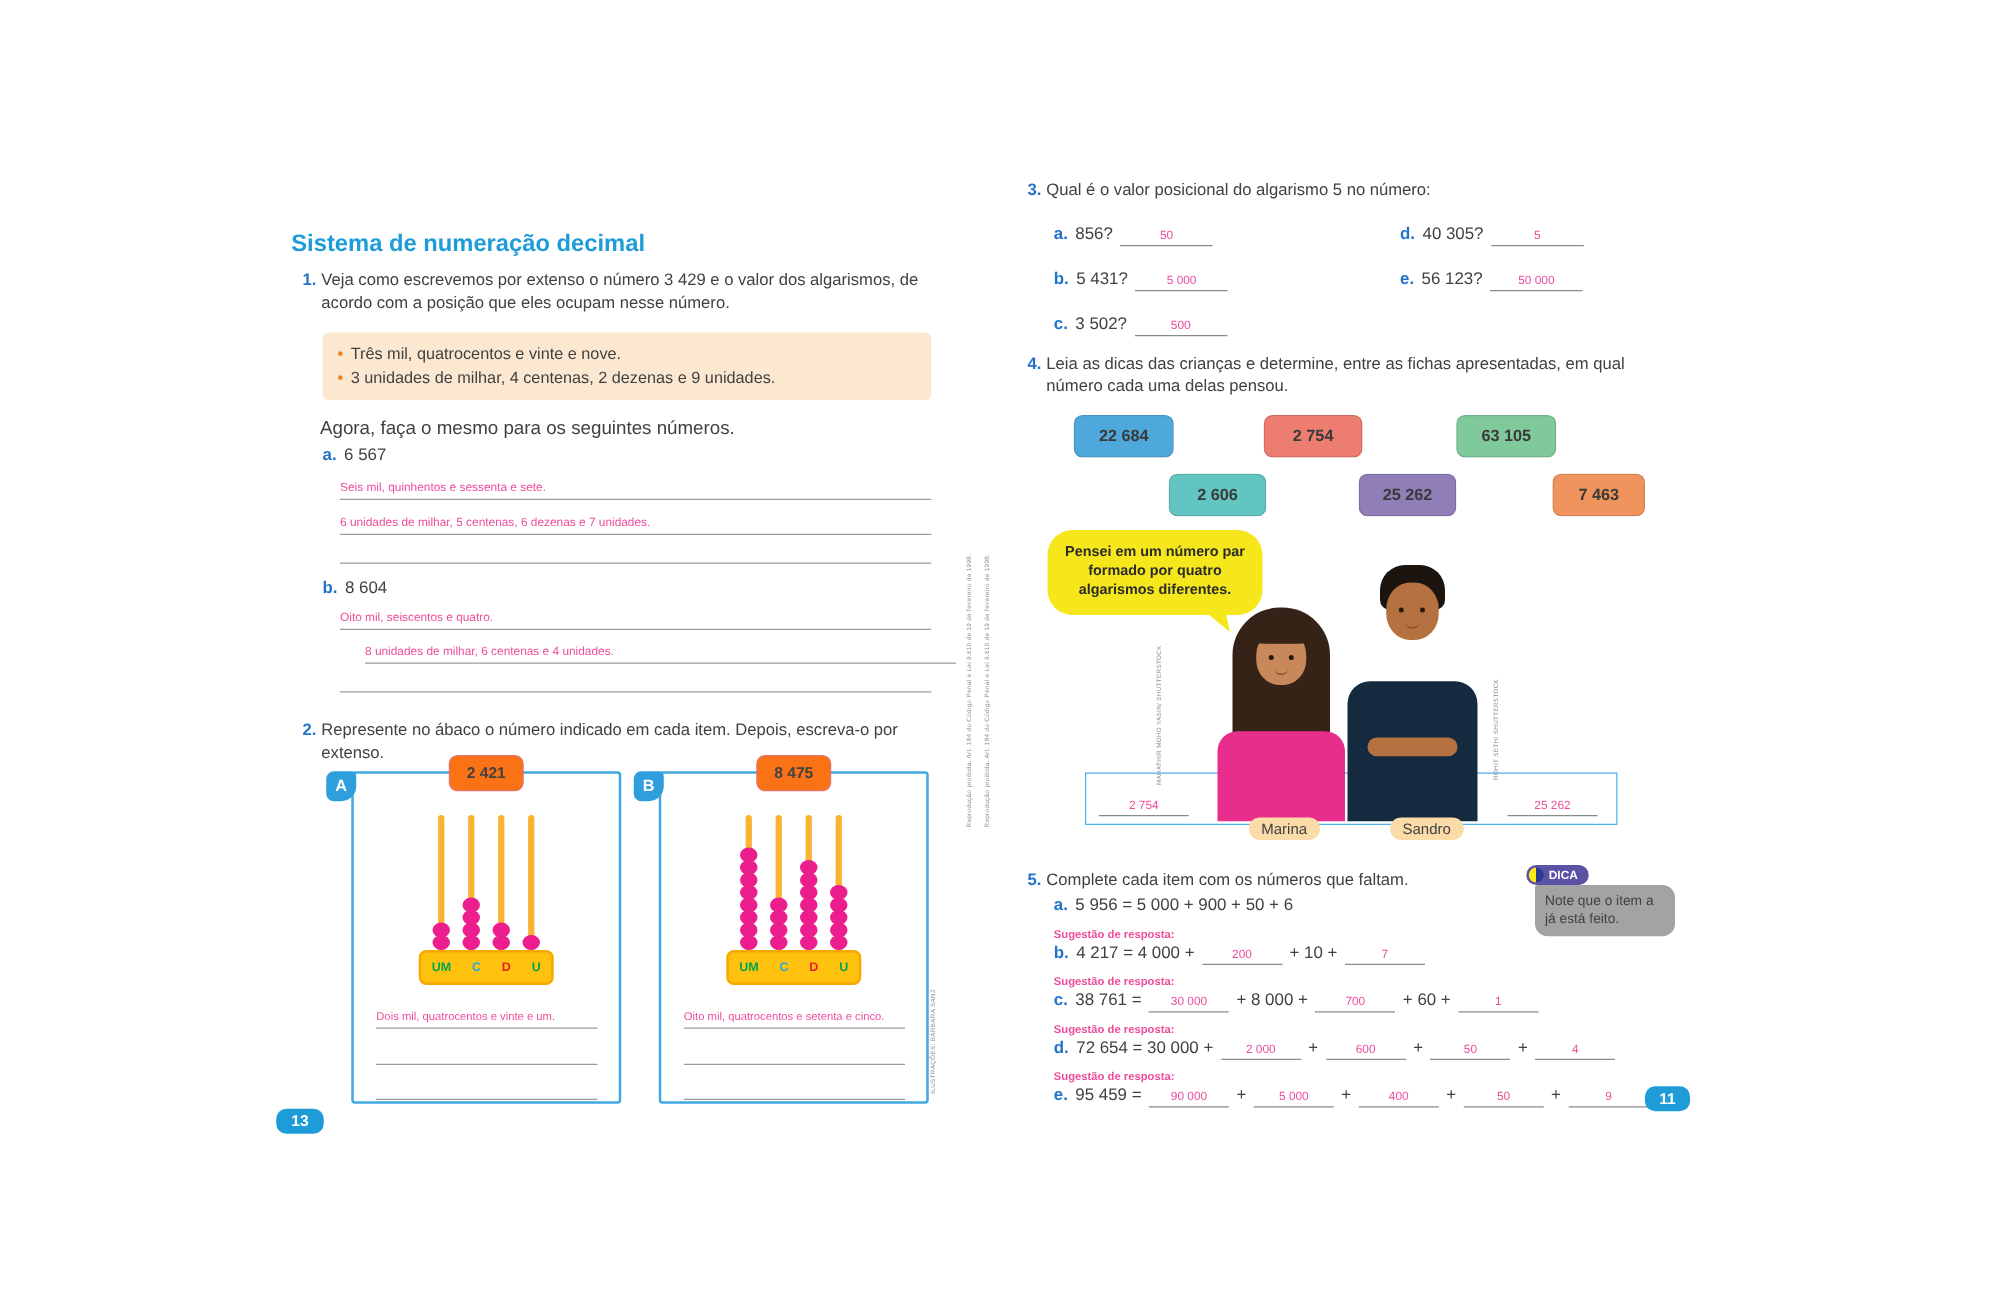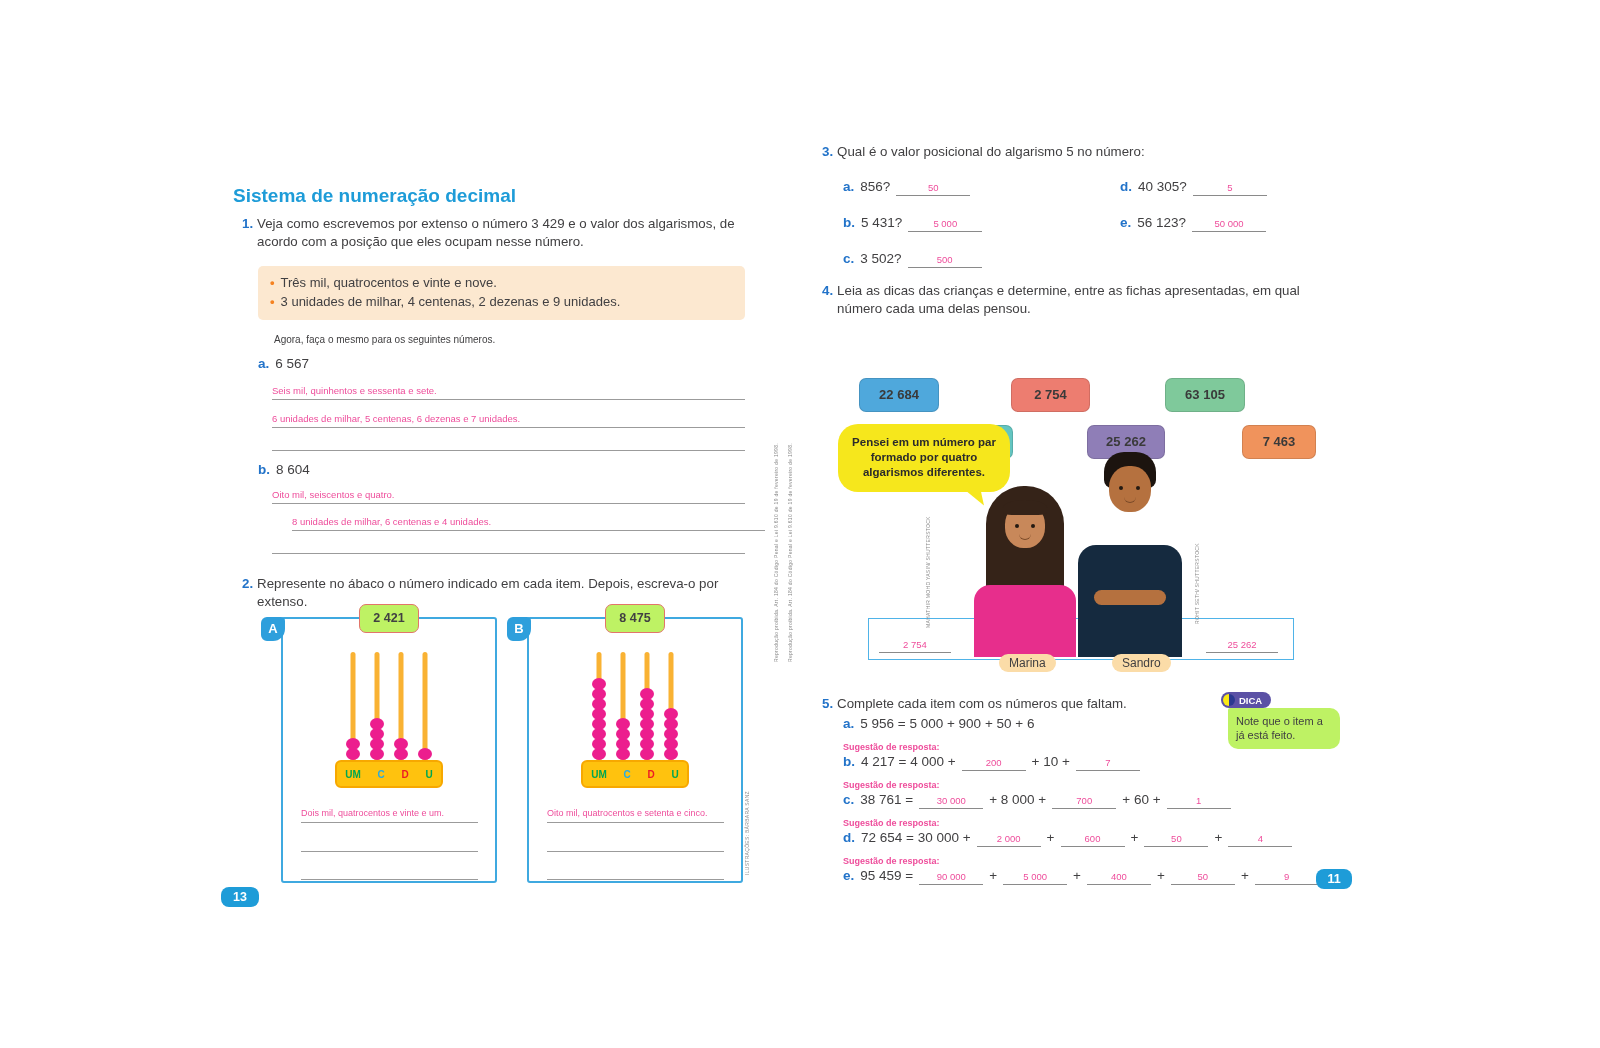--- a/index.html
+++ b/index.html
@@ -29,21 +29,21 @@
 
   .item-row{display:flex;gap:6px;font-size:13.5px;align-items:baseline;}
   .item-num{font-weight:500;}
 
   .ansline{position:absolute;border-bottom:1.5px solid #9B9B9B;height:14px;font-size:9.5px;color:#EE4D9B;}
 
   
   .panel{position:absolute;top:617px;width:212px;height:262px;border:2px solid #3FA9E0;border-radius:3px;background:#fff;}
   .panel-tab{position:absolute;left:-22px;top:-2px;width:24px;height:24px;background:#2E9FDC;color:#fff;
              font-weight:bold;font-size:13px;text-align:center;line-height:24px;border-radius:6px 4px 12px 6px;}
-  .plate{position:absolute;left:50%;transform:translateX(-50%);top:-15px;width:58px;height:27px;background:#bef264;
+  .plate{position:absolute;left:50%;transform:translateX(-50%);top:-15px;width:58px;height:27px;background:#f97316;
          border:1px solid #E2756B;border-radius:7px;text-align:center;line-height:27px;font-weight:bold;font-size:12.5px;color:#414042;}
   .abacus{position:absolute;left:50%;transform:translateX(-50%);top:33px;width:96px;}
   .rod-row{position:relative;height:108px;display:flex;}
   .rod-cell{position:relative;width:24px;height:108px;flex:none;}
   .rod{position:absolute;left:50%;transform:translateX(-50%);top:0;width:5px;height:110px;background:#F9B233;border-radius:3px;}
   .bead{position:absolute;left:50%;transform:translateX(-50%);width:14px;height:12px;background:#EC1E8E;border-radius:50%;}
   .abacus-base{position:relative;margin:0 -6px;height:24px;background:#FFC20E;border:2px solid #F7A800;border-radius:6px;
                display:flex;align-items:center;justify-content:space-around;font-weight:bold;font-size:10px;}
   .col-um{color:#00A651;} .col-c{color:#29ABE2;} .col-d{color:#ED1C24;} .col-u{color:#00A651;}
   .panel-ans{position:absolute;left:18px;width:177px;border-bottom:1.5px solid #9B9B9B;height:14px;
@@ -55,21 +55,21 @@
   .vtext{position:absolute;writing-mode:vertical-rl;transform:rotate(180deg);font-size:5px;color:#8a8a8a;
          letter-spacing:.3px;white-space:nowrap;}
 
   
   .q3item{position:absolute;display:flex;align-items:baseline;gap:6px;font-size:13.5px;}
   .blank{display:inline-block;border-bottom:1.5px solid #8A8A8A;text-align:center;font-size:9.5px;color:#EE4D9B;
          line-height:12px;height:13px;flex:none;}
   .blank-q3{width:74px;}
 
   .card{position:absolute;height:32px;border-radius:7px;border:1px solid rgba(0,0,0,.12);text-align:center;
-        line-height:32px;font-weight:bold;font-size:13px;color:#3A3A3A;margin-top:46px;}
+        line-height:32px;font-weight:bold;font-size:13px;color:#3A3A3A;}
 
   .bubble{position:absolute;background:#F6E71C;border-radius:20px;padding:11px 10px;font-weight:bold;
           font-size:11.5px;line-height:1.32;text-align:center;color:#2B2B2B;}
   .tail{position:absolute;background:#F6E71C;width:26px;height:18px;}
   .tail-m{right:26px;bottom:-14px;clip-path:polygon(15% 0,85% 0,100% 100%);}
   .tail-s{left:16px;bottom:-13px;clip-path:polygon(18% 0,90% 0,0 100%);}
 
   .kid{position:absolute;}
   .hair-girl{position:absolute;left:13px;top:6px;width:78px;height:150px;background:#352318;border-radius:38px 38px 24px 24px;}
   .face{position:absolute;background:#C8885A;border-radius:46%;}
@@ -84,21 +84,21 @@
   .smile{position:absolute;width:12px;height:6px;border-bottom:1.5px solid #7a4a28;border-radius:0 0 10px 10px;}
 
   .ansbox{position:absolute;left:868px;top:618px;width:424px;height:40px;border:1.5px solid #4FB3E8;background:#fff;}
   .boxline{position:absolute;border-bottom:1.5px solid #8A8A8A;text-align:center;color:#EE4D9B;font-size:9.5px;
            height:13px;width:72px;}
   .nametag{position:absolute;background:#FBDCA8;border-radius:10px;padding:2px 10px;font-size:12px;color:#414042;}
 
   .dica-pill{position:absolute;left:1221px;top:692px;height:16px;background:#5B51A5;border-radius:9px;
              display:flex;align-items:center;gap:4px;padding:0 9px 0 2px;color:#fff;font-weight:bold;font-size:9.5px;}
   .dica-icon{width:12px;height:12px;border-radius:50%;background:linear-gradient(90deg,#F9E814 50%,#2B3990 50%);flex:none;}
-  .dica-note{position:absolute;left:1228px;top:708px;width:96px;background:#bef264;border-radius:2px 10px 10px 10px;
+  .dica-note{position:absolute;left:1228px;top:708px;width:96px;background:#a3a3a3;border-radius:2px 10px 10px 10px;
              padding:6px 8px;font-size:11px;line-height:1.3;}
 
   .q5wrap{position:absolute;left:843px;top:716px;width:470px;}
   .sug{margin:8px 0 2px;font-size:9px;font-weight:bold;color:#EE4D9B;}
   .q5row{display:flex;align-items:baseline;gap:6px;margin-bottom:2px;font-size:13.5px;height:18px;}
   .q5text{white-space:nowrap;}
   .q5blank{width:64px;border-bottom:1.5px solid #8A8A8A;text-align:center;font-size:9.5px;color:#EE4D9B;
            line-height:12px;height:13px;flex:none;}
 </style>
 </head>
@@ -118,21 +118,21 @@
     <div class="bullet-row">
       <span class="bullet">•</span>
       <span>Três mil, quatrocentos e vinte e nove.</span>
     </div>
     <div class="bullet-row">
       <span class="bullet">•</span>
       <span>3 unidades de milhar, 4 centenas, 2 dezenas e 9 unidades.</span>
     </div>
   </div>
 
-  <div class="abs" style="left:274px;top:334px;font-size:10px;">Agora, faça o mesmo para os seguintes números.</div>
+  <div class="abs" style="left:256px;top:334px;font-size:15px;">Agora, faça o mesmo para os seguintes números.</div>
 
   <div class="item-row abs" style="left:258px;top:356px;">
     <span class="qletter">a.</span>
     <span class="item-num">6 567</span>
   </div>
   <div class="ansline" style="left:272px;top:385px;width:473px;">Seis mil, quinhentos e sessenta e sete.</div>
   <div class="ansline" style="left:272px;top:413px;width:473px;">6 unidades de milhar, 5 centenas, 6 dezenas e 7 unidades.</div>
   <div class="ansline" style="left:272px;top:436px;width:473px;"></div>
 
   <div class="item-row abs" style="left:258px;top:462px;">

